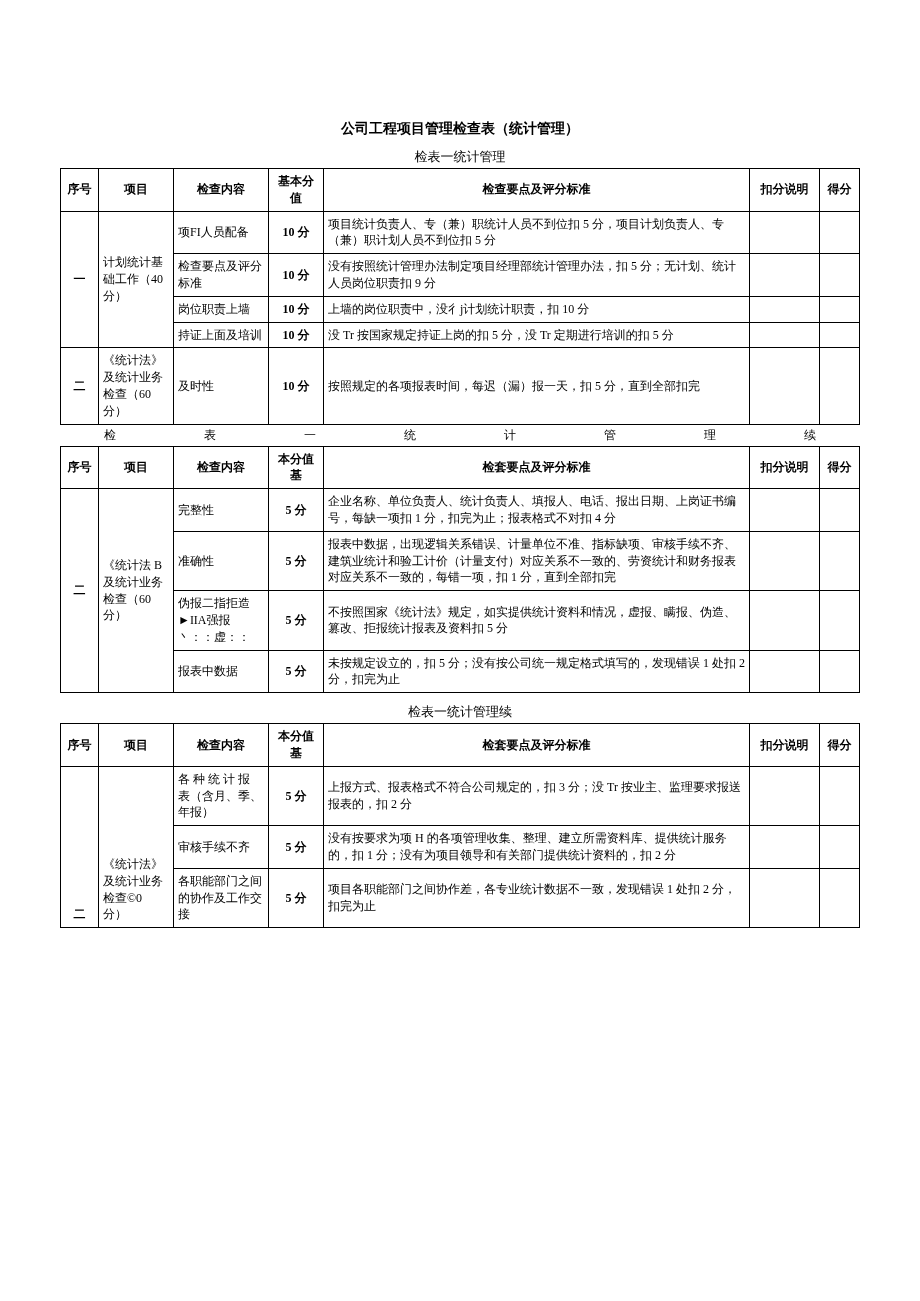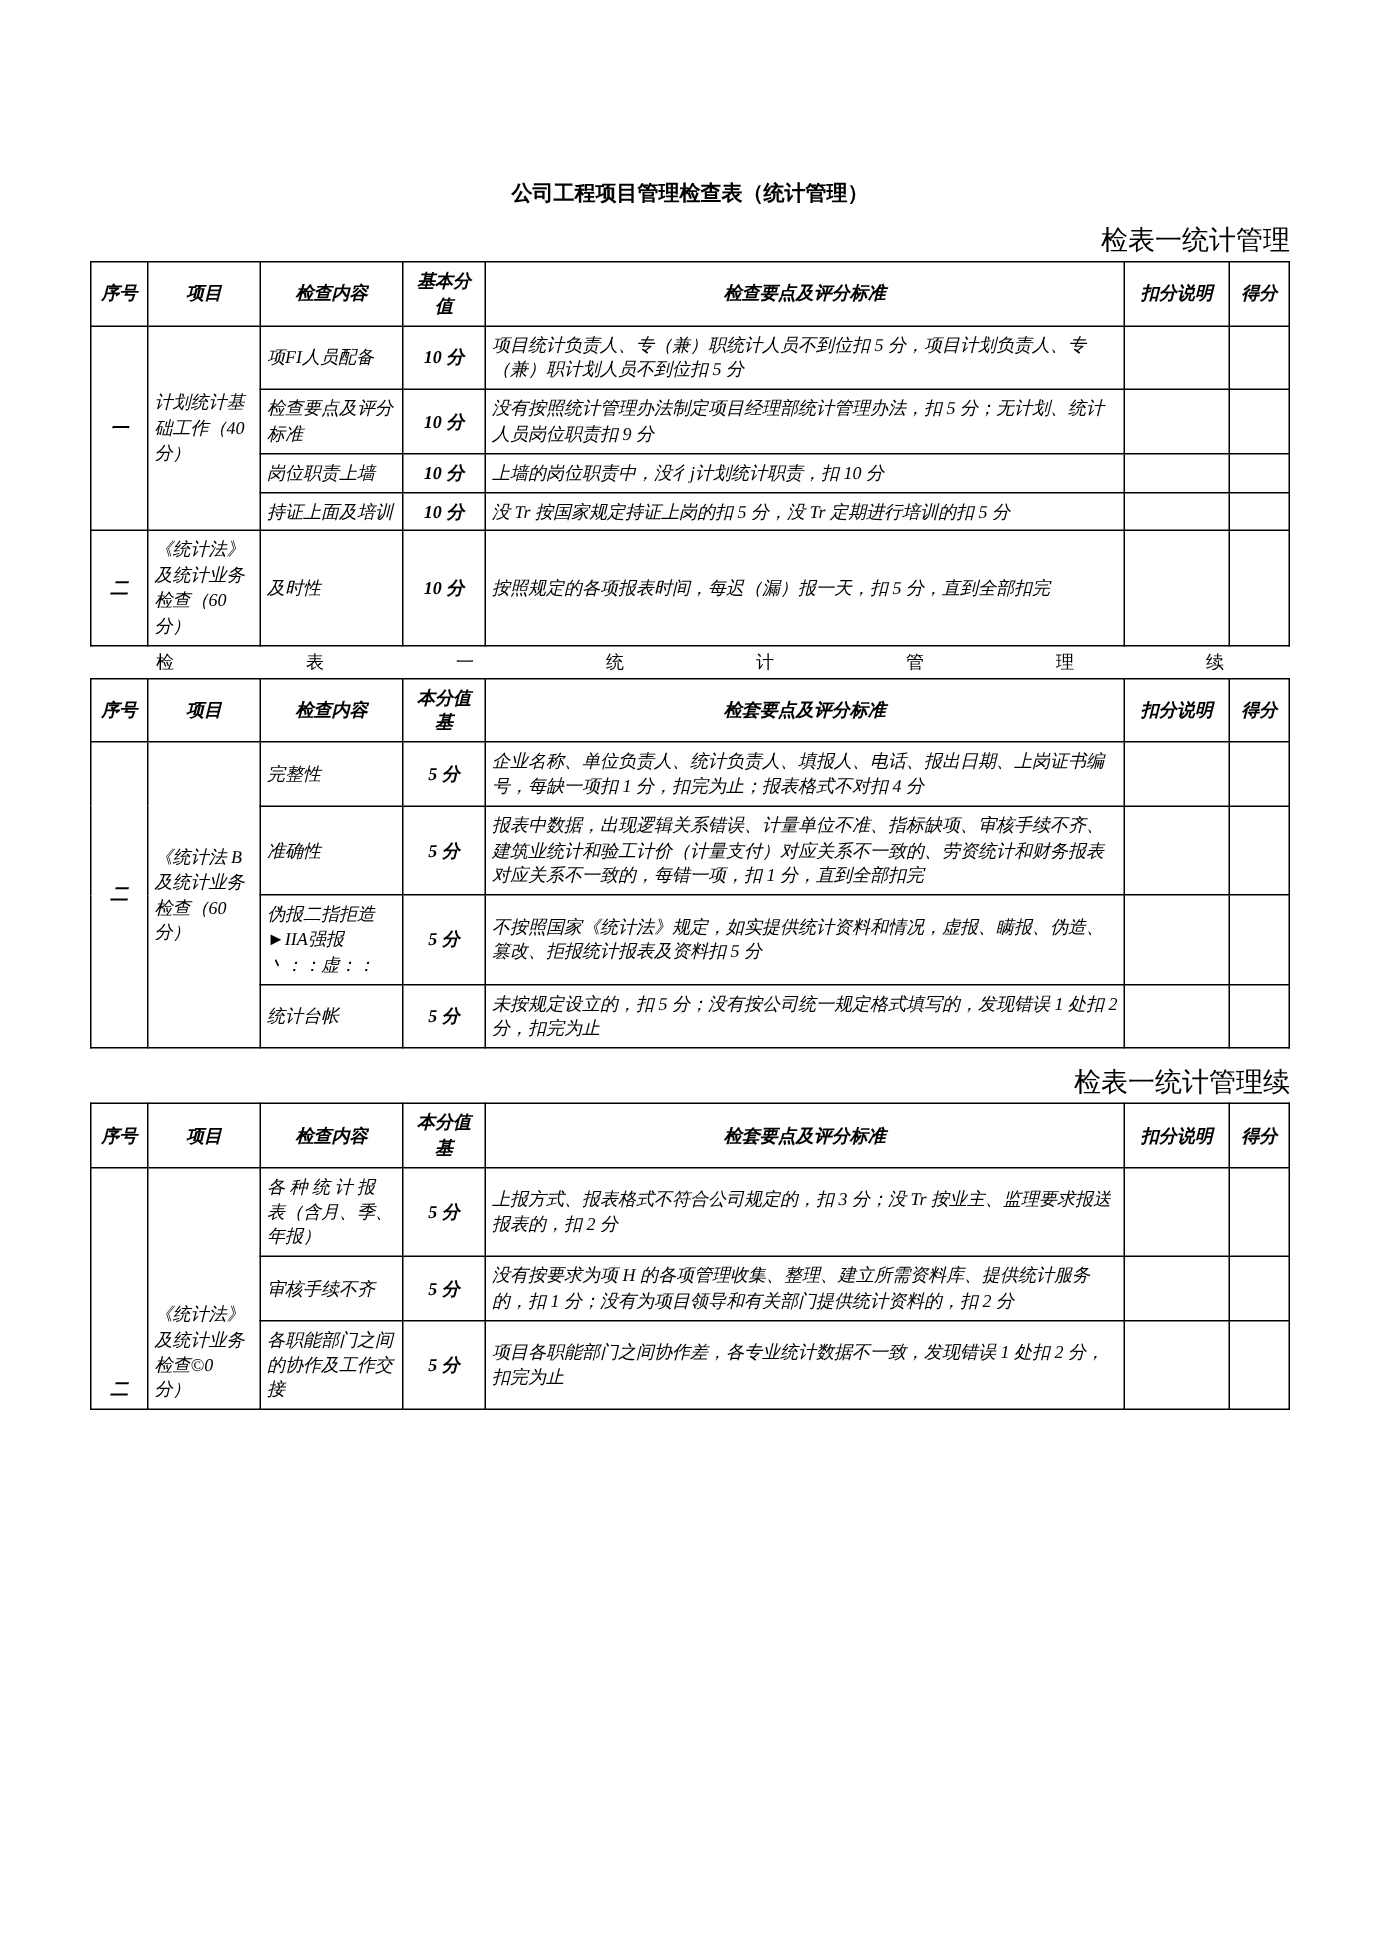--- a/index.html
+++ b/index.html
@@ -11,40 +11,39 @@
       color: #000;
       width: 800px;
     }
     h1 {
       font-size: 14px;
       font-weight: bold;
       text-align: center;
       margin: 80px 0 10px 0;
     }
     .caption-right {
-      text-align: right;
-      font-size: 18px;
+      text-align: center;
+      font-size: 13px;
       margin: 10px 0 2px 0;
     }
     .caption-spread {
       display: flex;
       justify-content: space-between;
       font-size: 12px;
       margin: 2px 0;
       width: 100%;
     }
     .caption-spread span {
       flex: 1;
       text-align: center;
     }
     table {
       border-collapse: collapse;
       width: 100%;
       table-layout: fixed;
-      font-style: italic;
     }
     th, td {
       border: 1px solid #000;
       padding: 4px 4px;
       font-size: 12px;
       vertical-align: middle;
       word-wrap: break-word;
       line-height: 1.4;
     }
     th {
@@ -177,21 +176,21 @@
     <td></td>
   </tr>
   <tr>
     <td>伪报二指拒造►IIA强报丶：：虚：：</td>
     <td class="center bold">5 分</td>
     <td>不按照国家《统计法》规定，如实提供统计资料和情况，虚报、瞒报、伪造、篡改、拒报统计报表及资料扣 5 分</td>
     <td></td>
     <td></td>
   </tr>
   <tr>
-    <td>统计台帐</td>
+    <td>报表中数据</td>
     <td class="center bold">5 分</td>
     <td>未按规定设立的，扣 5 分；没有按公司统一规定格式填写的，发现错误 1 处扣 2 分，扣完为止</td>
     <td></td>
     <td></td>
   </tr>
 </tbody>
   </table>
 
 <div class="caption-right">检表一统计管理续</div>
 

